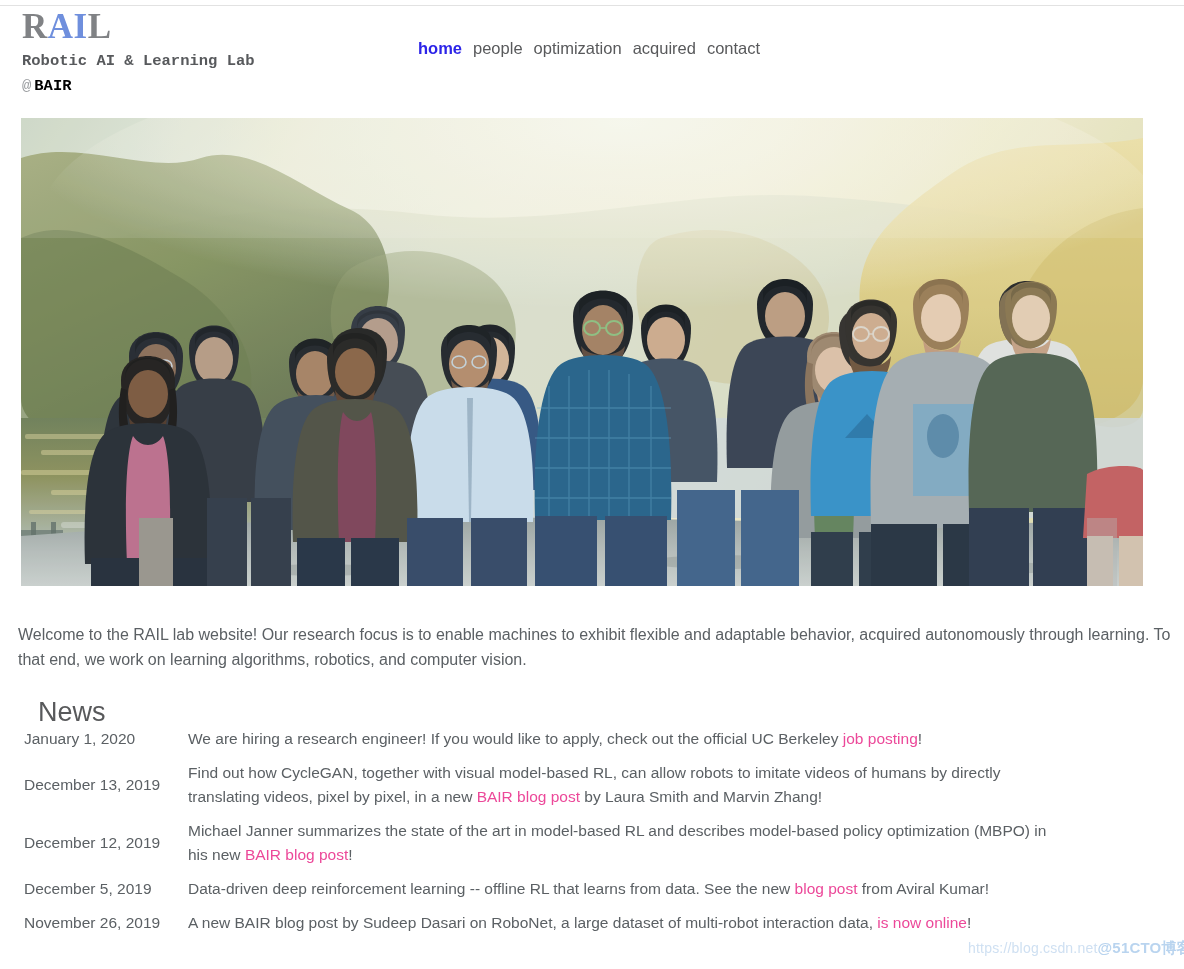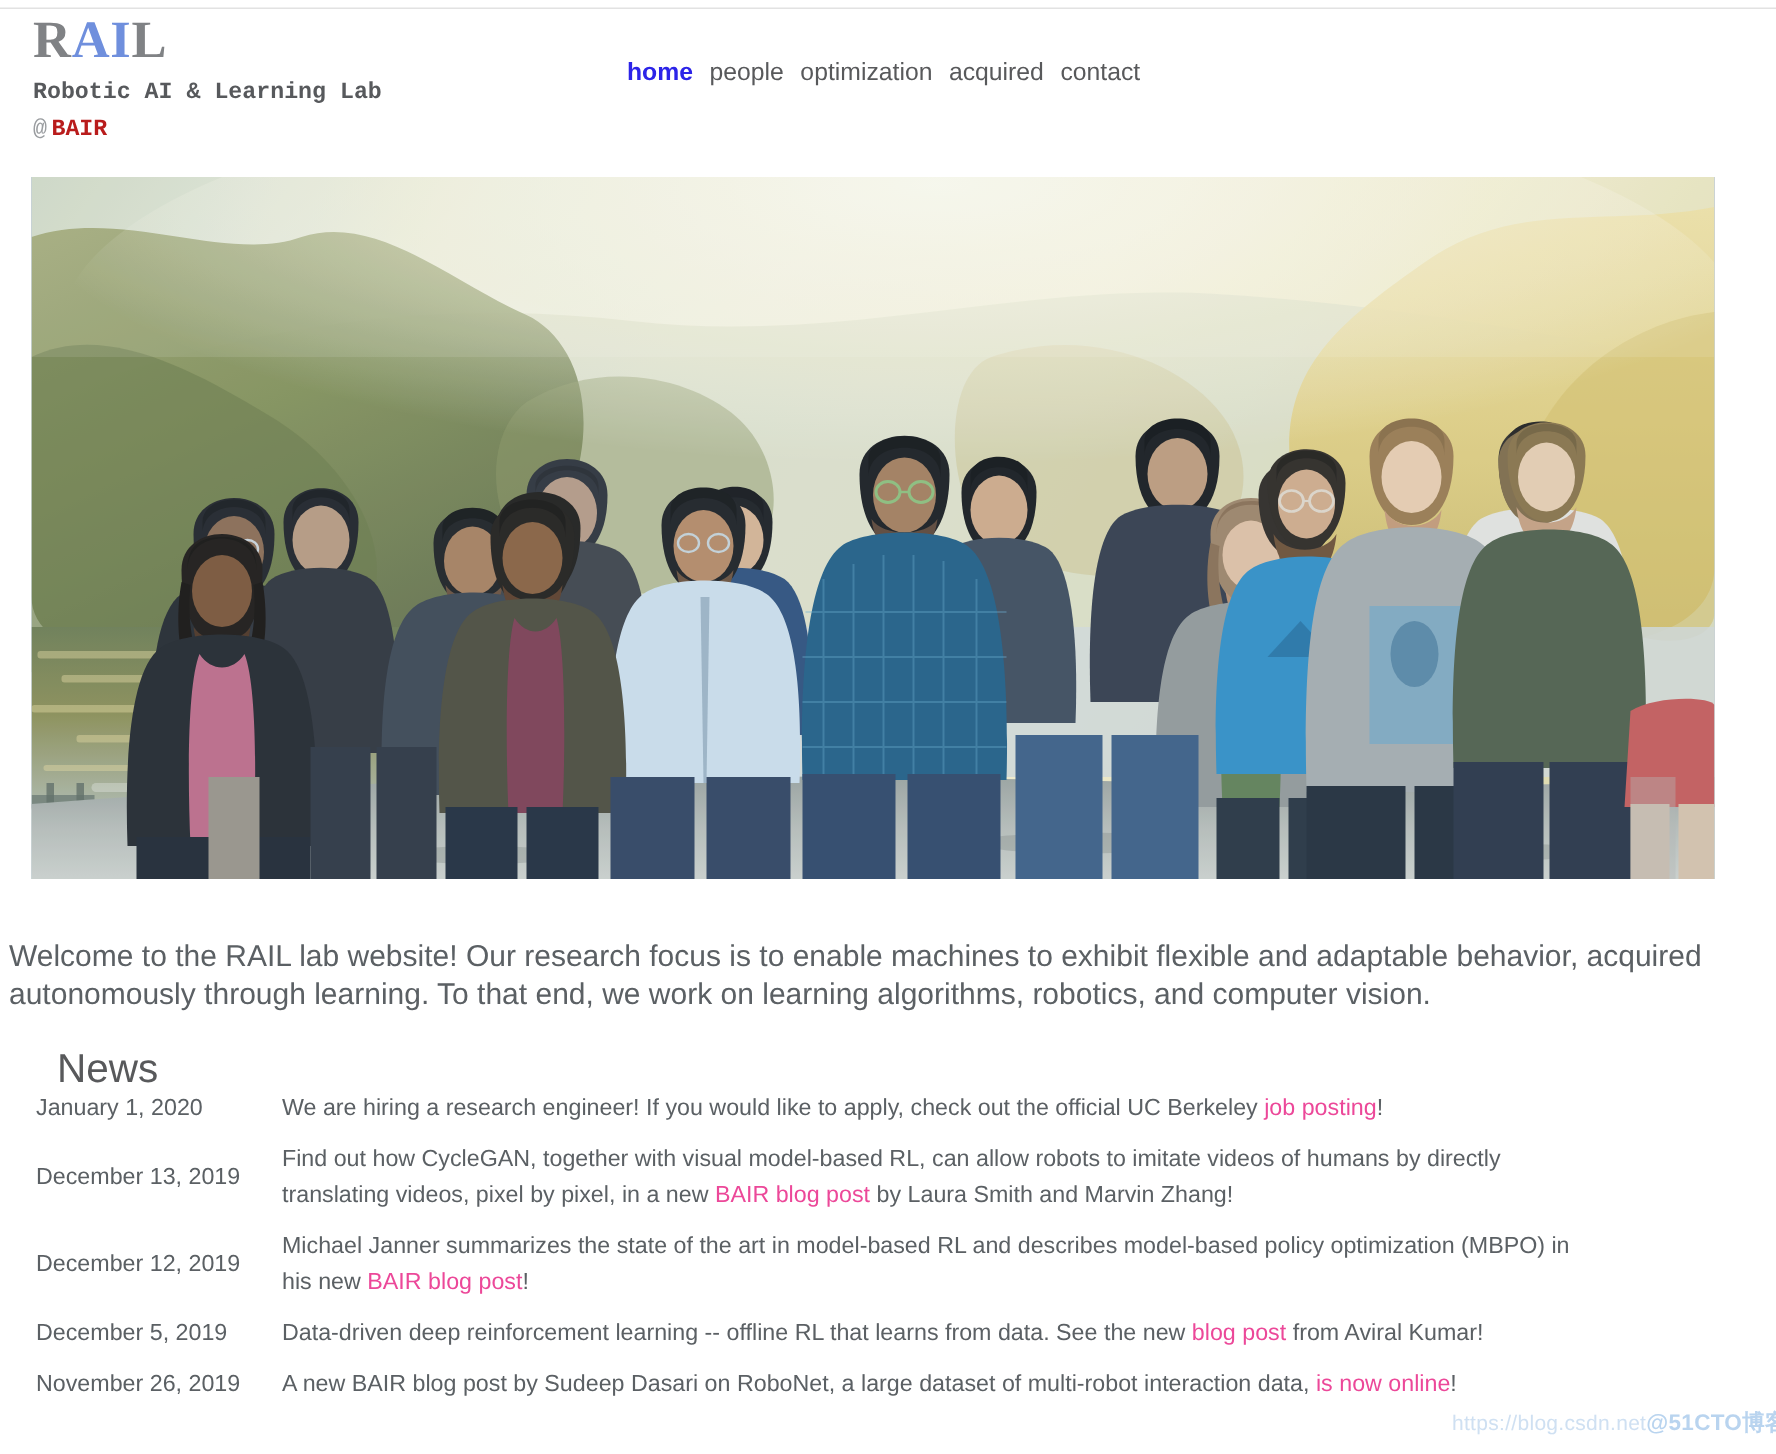--- a/index.html
+++ b/index.html
@@ -61,21 +61,21 @@
   .affil {
     font-family: "Liberation Mono", monospace;
     font-size: 15.5px;
     font-weight: bold;
     line-height: 22px;
     margin-top: 3px;
     color: #8a8d90;
   }
   .affil .at { color: #9a9da0; font-weight: normal;}
   .affil a {
-    color: #b91c1c;
+    color: #000000;
     text-decoration: none;
     margin-left: 3px;
   }
 
   .nav {
     position: absolute;
     left: 418px;
     top: 31px;
     font-size: 16.5px;
     white-space: nowrap;
@@ -100,24 +100,24 @@
     width: 1122px;
     height: 468px;
     overflow: hidden;
     background: #8fa6b4;
   }
   .hero svg { display: block; }
 
   
   .intro {
     position: absolute;
-    left: 6px;
+    left: 18px;
     top: 606px;
     width: 1160px;
-    font-size: 20px;
+    font-size: 16px;
     line-height: 25px;
     color: #5b6064;
   }
 
   
   .news-title {
     position: absolute;
     left: 22px;
     top: 679px;
     font-size: 27px;

